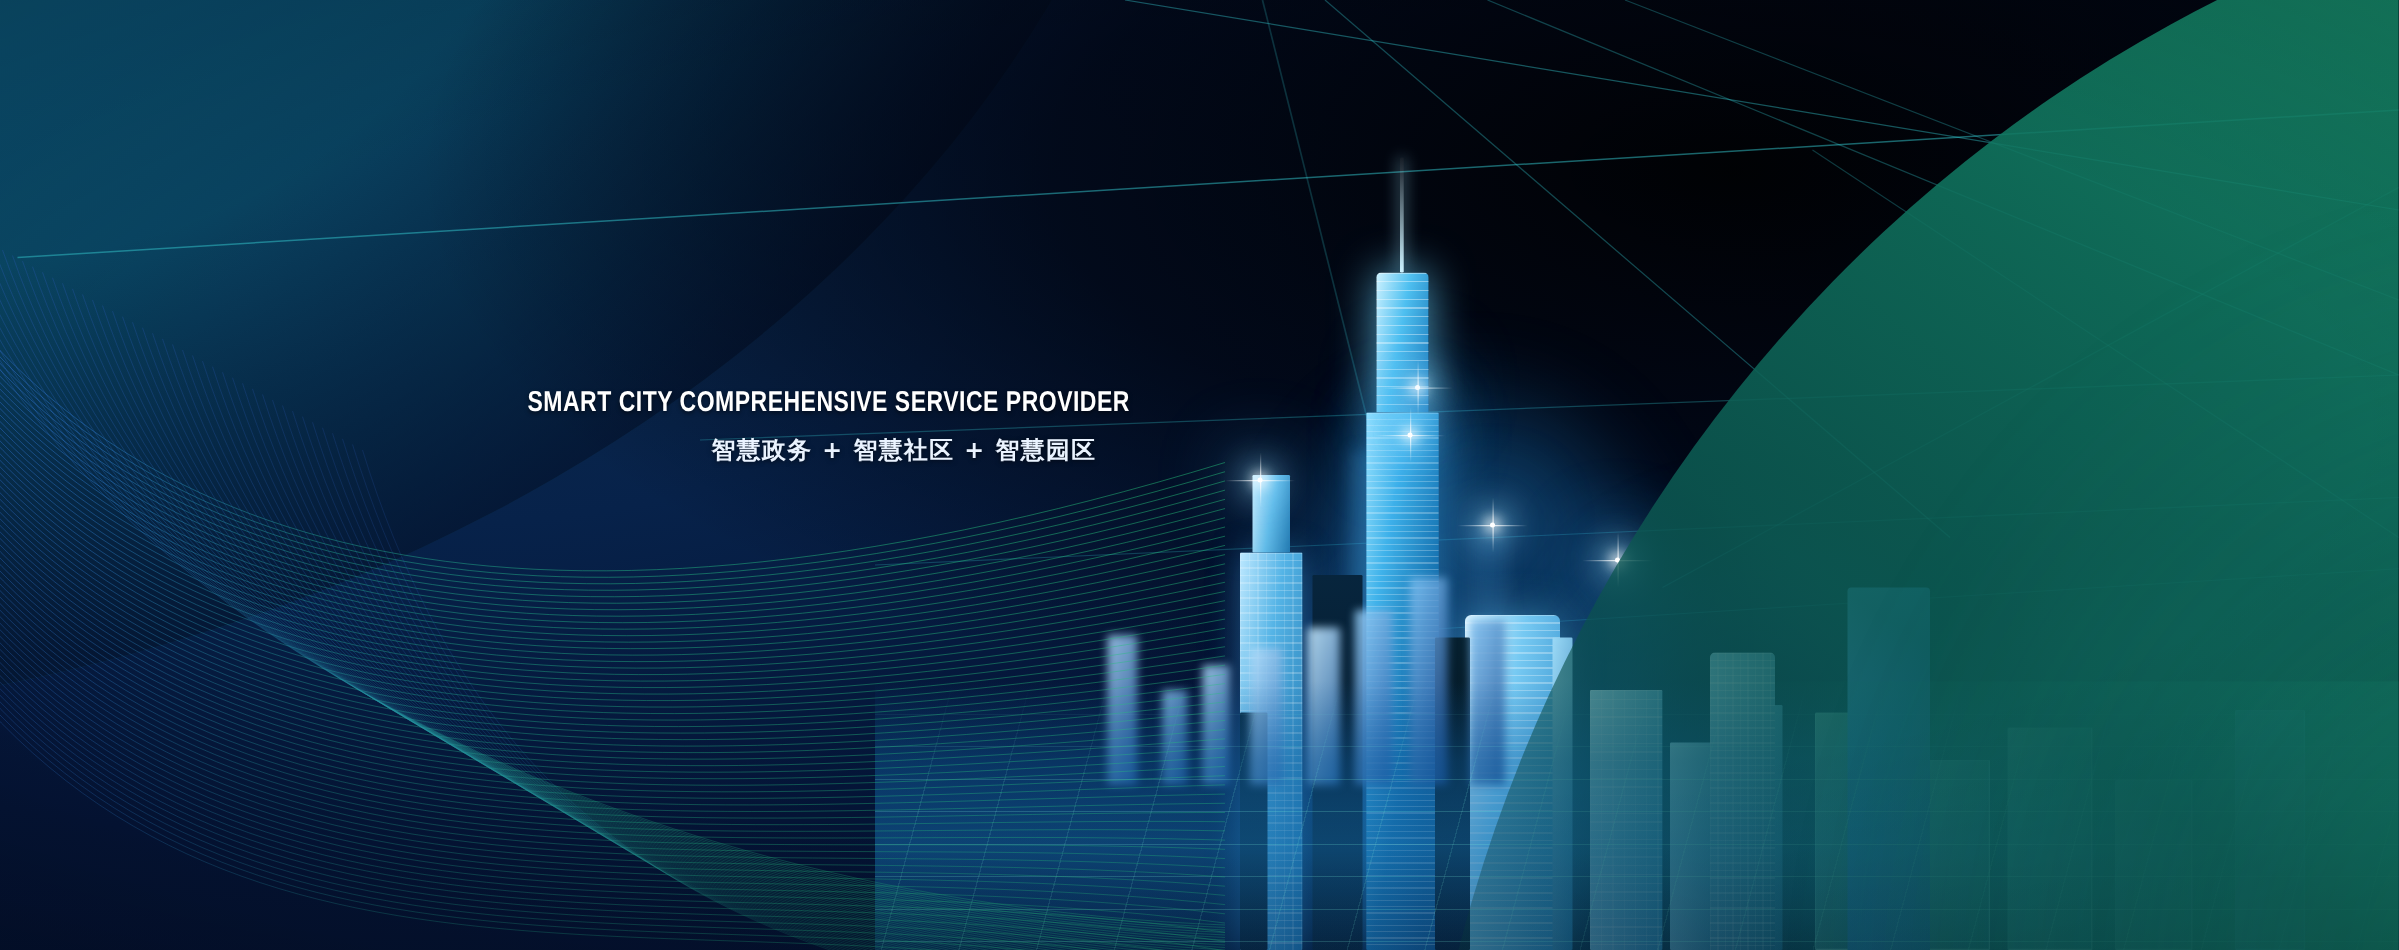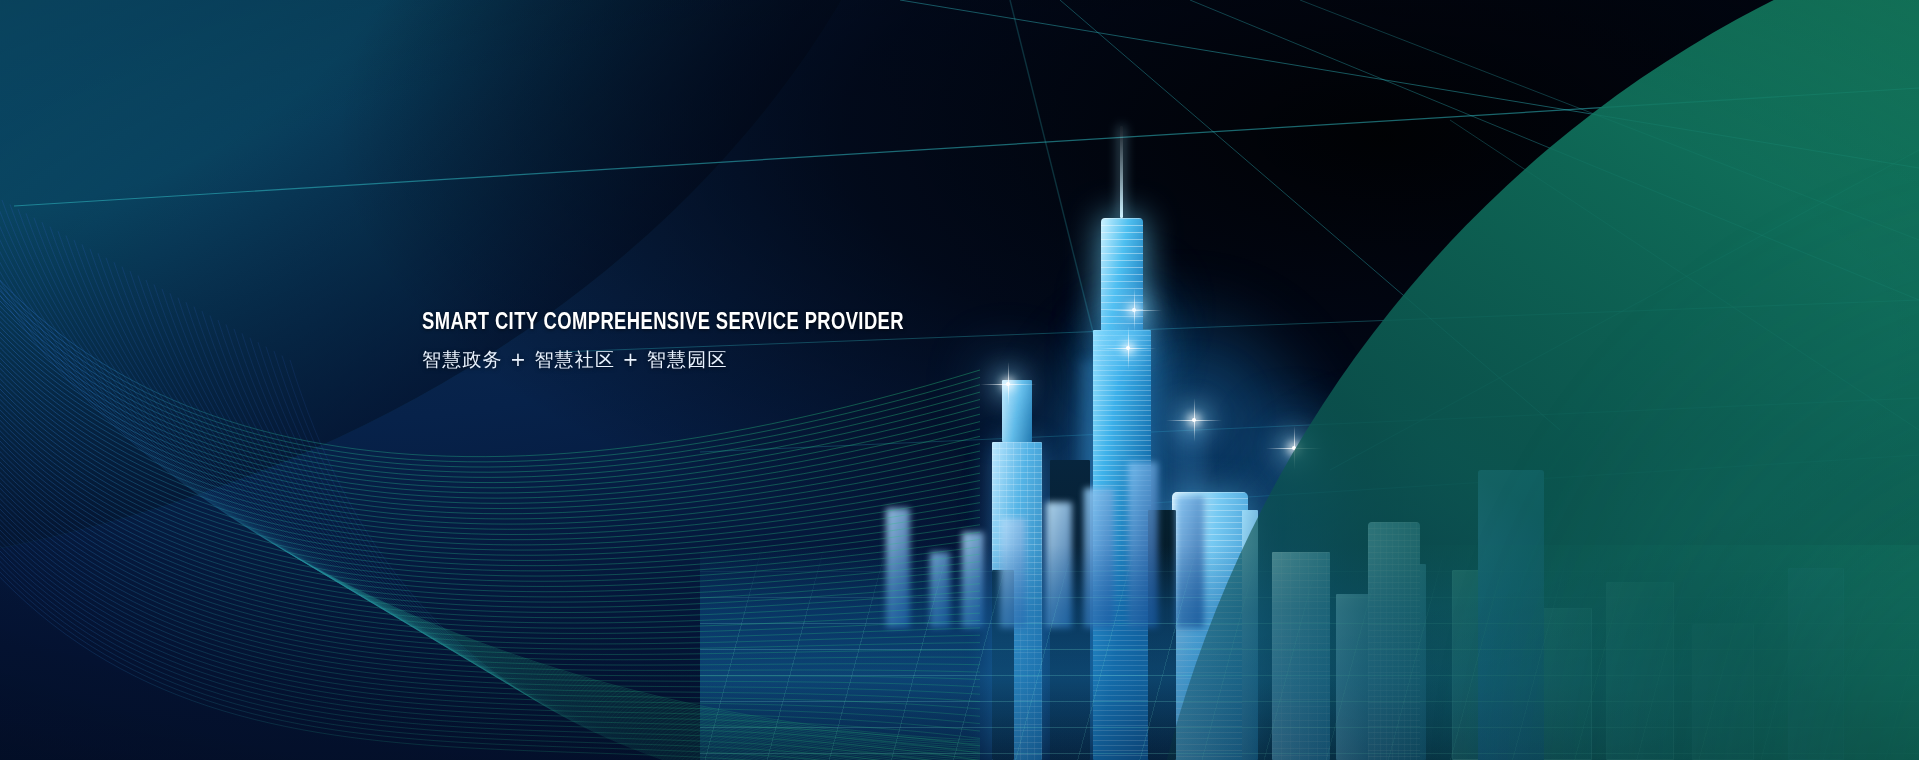--- a/index.html
+++ b/index.html
@@ -10,20 +10,21 @@
   body {
     font-family: "Liberation Sans", "DejaVu Sans", sans-serif;
   }
 
   .banner {
     position: relative;
     width: 1919px;
     height: 760px;
     overflow: hidden;
     background: #020b1e;
+    text-align: center;
   }
 
   
 
   
   .bg-base {
     position: absolute;
     inset: 0;
     background:
       radial-gradient(120% 140% at 18% 30%, #0b2a4e 0%, #07224a 18%, #041436 42%, #020c22 70%, #01060f 100%);
@@ -220,21 +221,21 @@
     -webkit-background-clip: text;
     background-clip: text;
     color: transparent;
     -webkit-text-fill-color: transparent;
     filter: drop-shadow(0 2px 6px rgba(0,0,0,0.45));
   }
   .subline {
     margin-top: 14px;
     font-family: "DejaVu Sans", "Liberation Sans", sans-serif;
     font-size: 19px;
-    font-weight: normal;
+    font-weight: bold;
     letter-spacing: 1.2px;
     color: #eaf3ff;
     white-space: nowrap;
     text-shadow: 0 1px 4px rgba(0,0,0,0.6);
   }
 
   
   .vignette {
     position: absolute;
     inset: 0;

